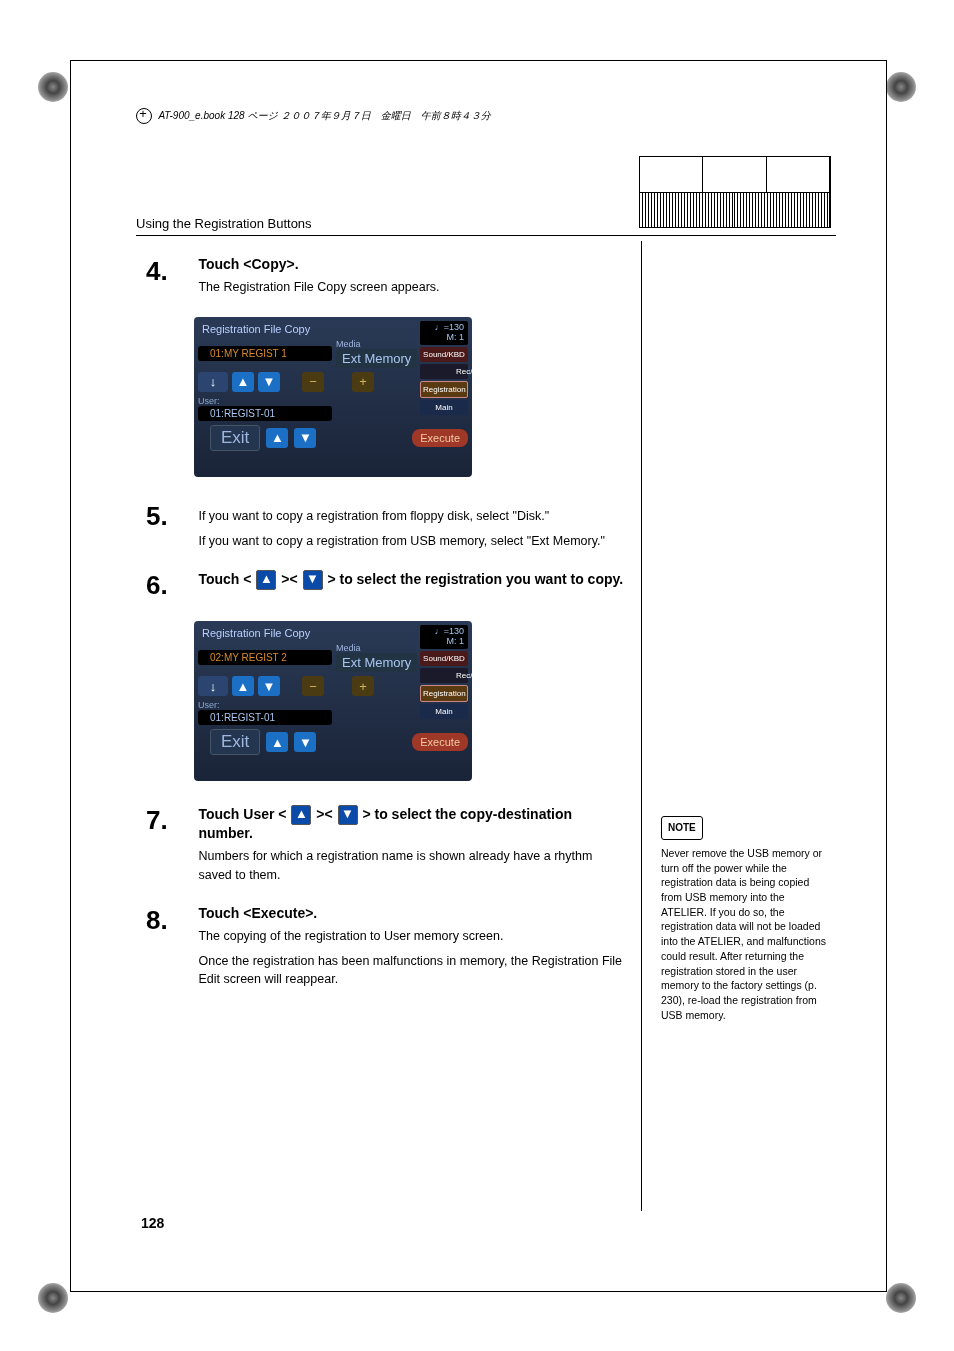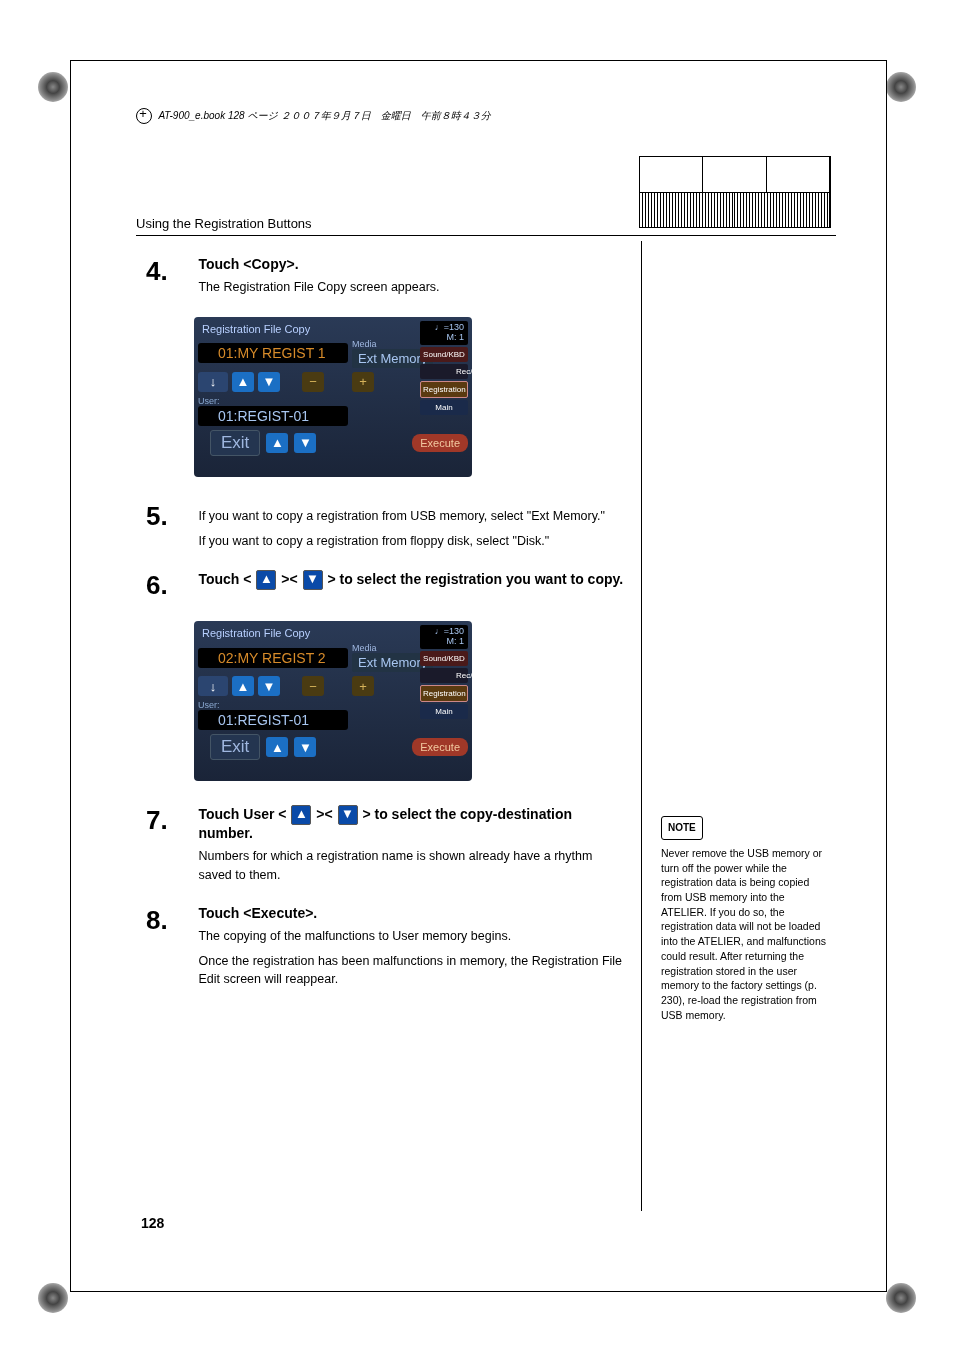--- a/index.html
+++ b/index.html
@@ -51,21 +51,21 @@
   .inline-down { background:#0a4aa8; color:#fff; }
   .device-screen {
     margin: 8px 0 0 48px;
     width: 270px; height: 152px;
     background: linear-gradient(#2a3a56, #1a2438);
     border-radius: 4px; padding: 4px;
     position: relative;
   }
   .ds-title { color:#b8d0ff; font-size:11px; padding:2px 4px; }
   .ds-row { display:flex; gap:4px; align-items:center; margin-top:2px;}
-  .ds-cell { background:#000; color:#d78b2a; font-size:14px; padding:2px 20px; border-radius:3px; }
+  .ds-cell { background:#000; color:#d78b2a; font-size:10px; padding:2px 12px; border-radius:3px; }
   .ds-media-label { color:#9fb7e0; font-size:9px; }
   .ds-media { background:#234; color:#a8c6f0; font-size:13px; padding:2px 6px; border-radius:2px; }
   .ds-btn { background:#2b4570; color:#fff; border-radius:3px; font-size:13px; width:22px; height:20px; display:flex; align-items:center; justify-content:center; }
   .ds-btn-wide { width:30px; }
   .ds-up { background:#1b6fc4; }
   .ds-down { background:#1b6fc4; }
   .ds-gold { background:#4a3b12; color:#d6b35a; }
   .ds-user { color:#8aa8d0; font-size:9px; margin-top:4px; }
   .ds-bottom { display:flex; gap:6px; align-items:center; margin-top:4px; }
   .ds-exit { background:#243550; color:#9fb7e0; font-size:17px; padding:2px 10px; border-radius:3px; border:1px solid #456;margin-left:12px; }
@@ -161,22 +161,22 @@
           <div class="ds-btn ds-up">▲</div>
           <div class="ds-btn ds-down">▼</div>
           <div style="flex:1"></div>
           <div class="ds-execute">Execute</div>
         </div>
       </div>
 
       <div class="step" style="margin-top:24px">
         <span class="step-num">5.</span>
         <span class="step-body">
+          <div class="step-text">If you want to copy a registration from floppy disk, select "Disk."</div>
           <div class="step-text">If you want to copy a registration from USB memory, select "Ext Memory."</div>
-          <div class="step-text">If you want to copy a registration from floppy disk, select "Disk."</div>
         </span>
       </div>
 
       <div class="step">
         <span class="step-num">6.</span>
         <span class="step-body">
           <div class="step-head">
             <span>Touch &lt;</span>
             <span class="inline-icon inline-up">▲</span>
             <span>&gt;&lt;</span>
@@ -236,21 +236,21 @@
             <span>&gt; to select the copy-destination number.</span>
           </div>
           <div class="step-text">Numbers for which a registration name is shown already have a rhythm saved to them.</div>
         </span>
       </div>
 
       <div class="step">
         <span class="step-num">8.</span>
         <span class="step-body">
           <div class="step-head">Touch &lt;Execute&gt;.</div>
-          <div class="step-text">The copying of the malfunctions to User memory begins.</div>
+          <div class="step-text">The copying of the registration to User memory screen.</div>
           <div class="step-text">Once the registration has been malfunctions in memory, the Registration File Edit screen will reappear.</div>
         </span>
       </div>
 
     </div>
 
     <div class="sidebar-note">
       <div class="note-badge">NOTE</div>
       <div>Never remove the USB memory or turn off the power while the registration data is being copied from USB memory into the ATELIER. If you do so, the registration data will not be loaded into the ATELIER, and malfunctions could result. After returning the registration stored in the user memory to the factory settings (p. 230), re-load the registration from USB memory.</div>
     </div>

